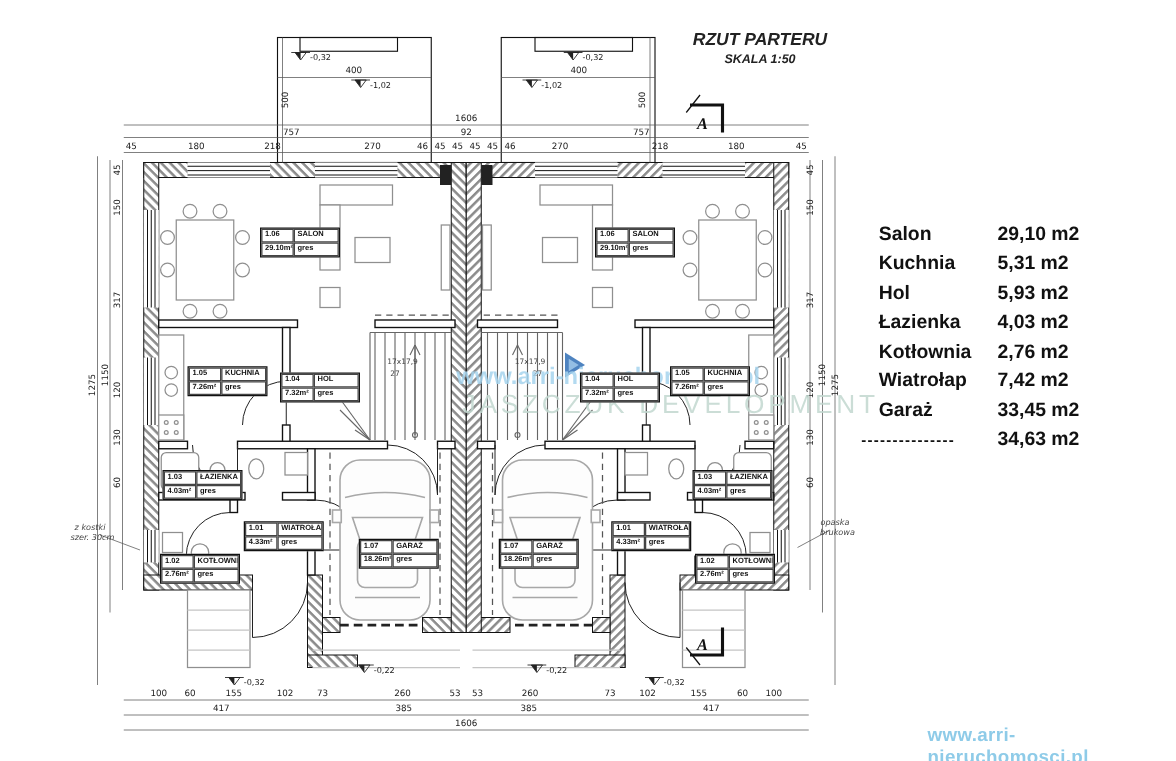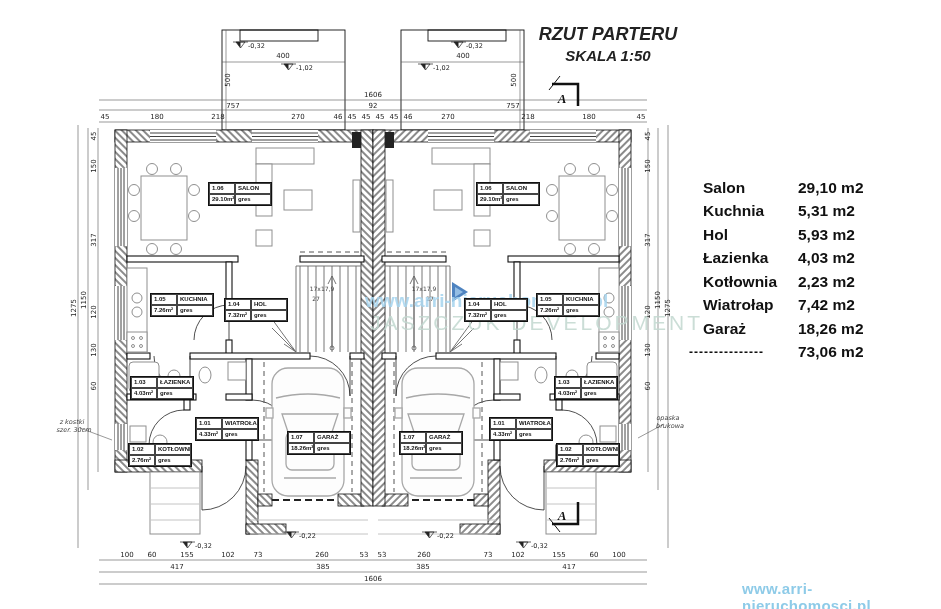--- a/index.html
+++ b/index.html
@@ -24,21 +24,21 @@
   .d{font:7px "DejaVu Sans",sans-serif;fill:#222;text-anchor:middle}
   .ds{font:6px "DejaVu Sans",sans-serif;fill:#444;text-anchor:middle}
   .dn{font:italic 6.5px "DejaVu Sans",sans-serif;fill:#444;text-anchor:middle}
   .lvt{font:6.5px "DejaVu Sans",sans-serif;fill:#222}
   .sec{font:italic 700 13px "Liberation Serif",serif;fill:#111;text-anchor:middle}
   .wmu{font:600 19px "Liberation Sans",sans-serif;fill:#a6d4ee;opacity:.85}
   .wmc{font:400 21px "Liberation Sans",sans-serif;fill:#c2d8d0;letter-spacing:3px;opacity:.85}
   
   .title{position:absolute;left:538px;top:22px;width:140px;text-align:center;z-index:3;
          font-style:italic;font-weight:700;color:#222;line-height:1.35}
-  .title .t1{font-size:18px}.title .t2{font-size:15px}
+  .title .t1{font-size:14px}.title .t2{font-size:10px}
   .legend{position:absolute;left:703px;top:176px;width:235px;z-index:3;color:#111}
   .legend .row{display:flex;height:23.5px;align-items:center;font-weight:700;font-size:15.5px}
   .legend .lab{width:95px;flex:none}
   .legend .total{margin-left:-14px}
   .legend .total .lab{width:109px;font-size:12px;letter-spacing:1px}
   .rl{position:absolute;display:grid;grid-template-columns:26px 36px;border:1px solid #111;
       background:#fff;z-index:3}
   .rl span{display:block;height:9px;line-height:9px;font-size:6px;font-weight:700;color:#111;
            padding:0 0 0 2px;border:0.5px solid #444;white-space:nowrap;overflow:hidden}
   .url{position:absolute;left:742px;top:580px;z-index:3;font-size:15px;font-weight:700;
@@ -369,33 +369,33 @@
   <div class="row">
         <span class="lab">Hol</span>
         <span class="val">5,93 m2</span>
       </div>
   <div class="row">
         <span class="lab">Łazienka</span>
         <span class="val">4,03 m2</span>
       </div>
   <div class="row">
         <span class="lab">Kotłownia</span>
-        <span class="val">2,23 m2</span>
+        <span class="val">2,76 m2</span>
       </div>
   <div class="row">
         <span class="lab">Wiatrołap</span>
         <span class="val">7,42 m2</span>
       </div>
   <div class="row">
         <span class="lab">Garaż</span>
-        <span class="val">18,26 m2</span>
+        <span class="val">33,45 m2</span>
       </div>
   <div class="row total">
         <span class="lab">---------------</span>
-        <span class="val">73,06 m2</span>
+        <span class="val">34,63 m2</span>
       </div>
 </div>
 
 <div class="rl" style="left:208px;top:182px">
       <span>1.06</span>
       <span>SALON</span>
       <span>29.10m²</span>
       <span>gres</span>
     </div>
 <div class="rl" style="left:150px;top:293px">

